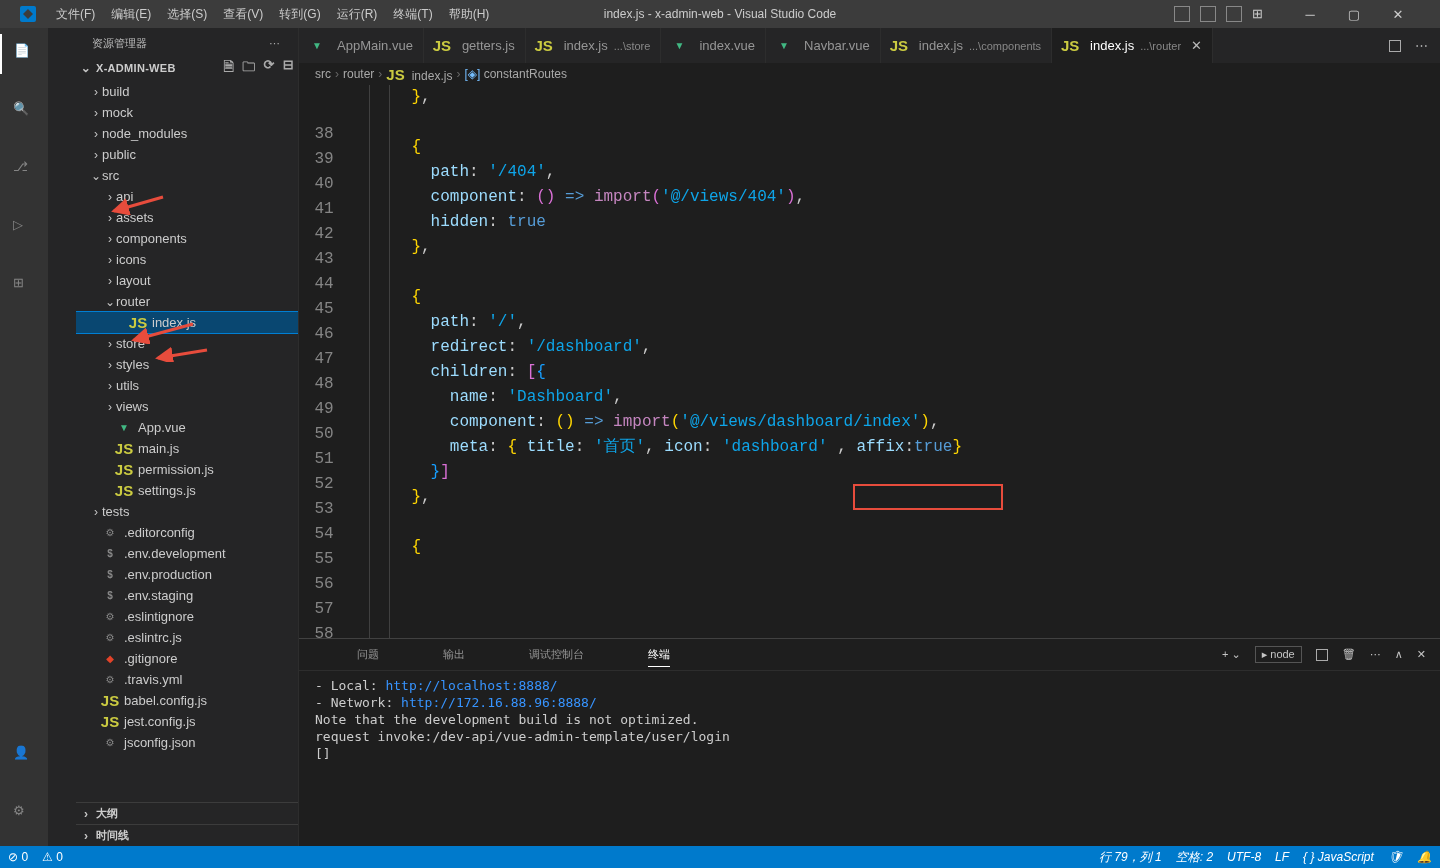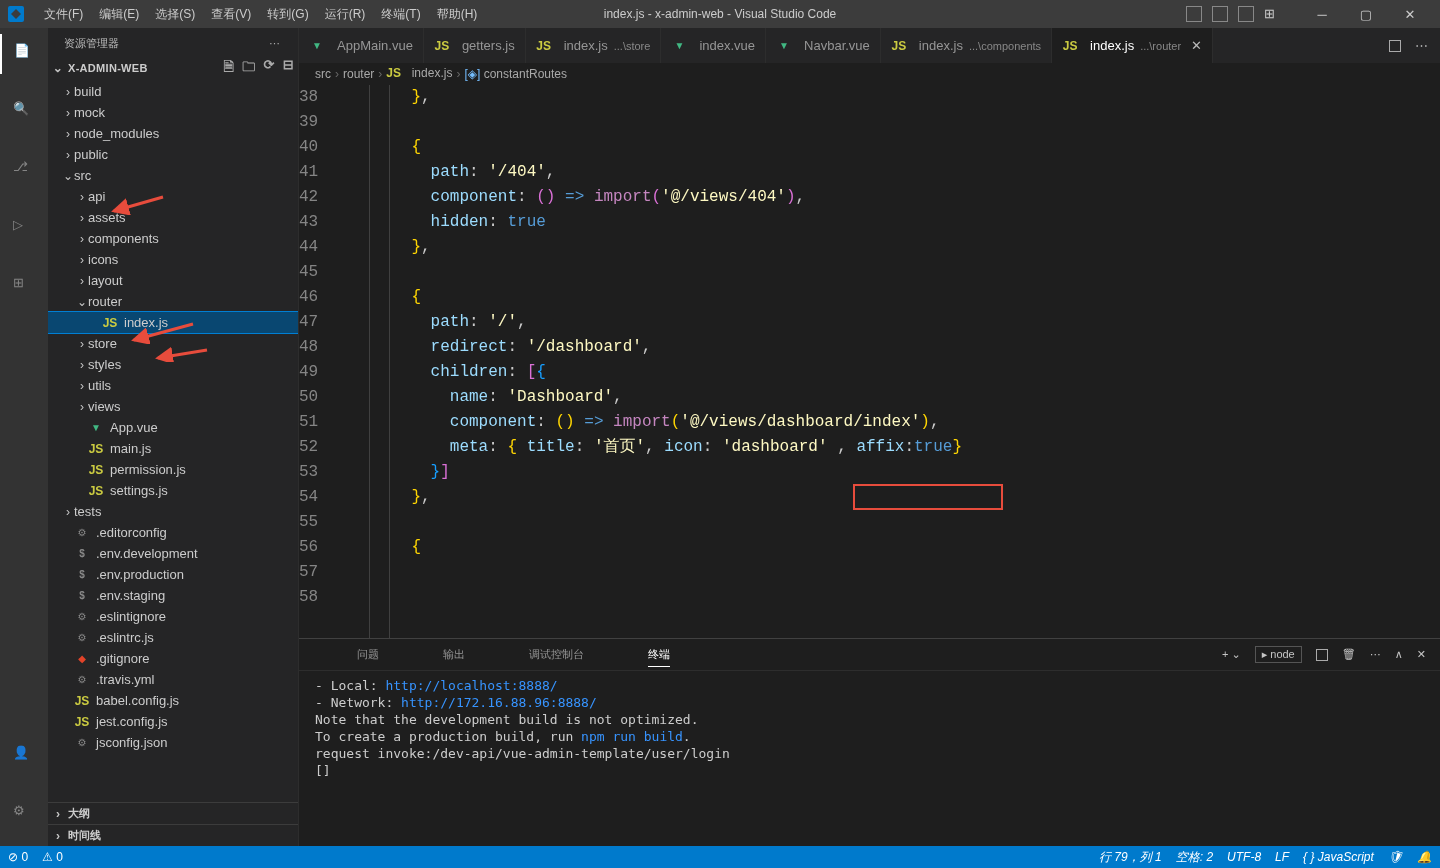--- a/index.html
+++ b/index.html
@@ -11,78 +11,78 @@
   overflow: hidden;
   width: 1440px;
   height: 868px;
   position: relative;
 }
 .titlebar {
   height: 28px;
   background: #3c3c3c;
   display: flex;
   align-items: center;
-  padding: 0 8px;
+  padding: 0 20px;
   justify-content: space-between;
 }
 .titlebar-left { display: flex; align-items: center; gap: 6px; }
 .logo { width: 16px; height: 16px; background: #007acc; border-radius: 2px; position: relative; }
 .logo::after{content:""; position:absolute; inset:3px; background:#3c3c3c; clip-path: polygon(50% 0,100% 50%,50% 100%,0 50%);}
 .menubar { display: flex; gap: 0; margin-left: 6px; }
 .menubar-item { padding: 4px 8px; font-size: 12px; cursor: pointer; }
 .titlebar-center { position: absolute; left: 50%; transform: translateX(-50%); font-size: 12px; color: #ccc; }
 .titlebar-right { display: flex; align-items: center; gap: 6px; }
 .win-controls { display: flex; gap: 0; margin-left: 10px; }
 .win-btn { width: 44px; height: 28px; display: flex; align-items: center; justify-content: center; color:#ccc;}
 .layout-icons { display: flex; gap: 10px; margin-right: 4px; }
 .layout-ic { width: 16px; height: 16px; border: 1px solid #888; display:inline-block;}
 .main { display: flex; height: calc(100% - 28px - 22px); }
 .activitybar { width: 48px; background: #333333; display: flex; flex-direction: column; align-items: center; padding-top: 6px; justify-content: space-between; }
 .activitybar-top, .activitybar-bottom { display: flex; flex-direction: column; gap: 18px; align-items: center;}
 .activity-item { width: 48px; height: 40px; display: flex; align-items: center; justify-content: center; color: #858585; }
 .activity-item.active { border-left: 2px solid #fff; color: #fff; }
 .activity-icon{ width:22px; height:22px; display:inline-block; }
-.sidebar { width: 251px; background: #252526; display: flex; flex-direction: column; border-right: 1px solid #2d2d2d;}
+.sidebar { width: 251px; background: #252526; display: flex; flex-direction: column; border-right: 1px solid #2d2d2d; padding-left: 28px;}
 .sidebar-header { padding: 8px 16px 4px; font-size: 11px; color: #bbbbbb; display:flex; justify-content:space-between; align-items:center;}
 .sidebar-dots { color:#aaa; letter-spacing:2px;}
 .section-header { display: flex; align-items: center; gap: 4px; padding: 2px 4px; font-size: 11px; font-weight: bold; letter-spacing: 0.3px;}
 .section-actions { margin-left: auto; display: flex; gap: 8px; color: #aaa; }
 .tree { flex: 1; overflow: auto; font-size: 13px; }
 .tree-item { display: flex; align-items: center; height: 21px; padding-right: 6px; cursor: pointer; white-space: nowrap; position:relative;}
 .tree-item.selected { background: #094771; outline:1px solid #007fd4;}
 .tree-chevron { width: 12px; font-size: 12px; color: #c5c5c5; display:inline-block; text-align:center;}
 .file-icon { width: 16px; height: 16px; margin-right: 6px; display:inline-flex; align-items:center; justify-content:center; font-size:10px; }
 .file-icon.vue { color:#41b883; }
-.file-icon.js { color:#cbcb41; font-weight:bold; font-size:12px;}
+.file-icon.js { color:#cbcb41; font-weight:bold; font-size:15px;}
 .file-icon.gear { color:#888;}
 .file-icon.env { color:#888; font-weight:bold;}
 .file-icon.git { color:#e24329;}
 .editor-group { flex: 1; display: flex; flex-direction: column; background: #1e1e1e; min-width:0;}
 .tabs { height: 35px; background: #252526; display: flex; align-items: stretch; overflow:hidden;}
 .tab { display: flex; align-items: center; padding: 0 10px; gap: 6px; font-size: 13px; border-right: 1px solid #2d2d2d; min-width:0; color:#969696;}
 .tab.active { background: #1e1e1e; color: #fff; }
 .tab-desc { font-size: 11px; color: #888; }
 .tab-close { margin-left: 4px; color: #bbb; }
 .tab-actions { margin-left: auto; display: flex; align-items: center; gap: 14px; padding: 0 12px; color:#c5c5c5;}
 .breadcrumb { height: 22px; display: flex; align-items: center; padding: 0 16px; font-size: 12px; color: #a9a9a9; gap: 4px; background:#1e1e1e;}
 .bc-sep { color:#666; }
 .code-area { flex: 1; display: flex; font-family: Consolas, "Courier New", monospace; font-size: 16px; line-height: 25px; overflow:hidden;}
-.gutter { width: 70px; text-align: left; color: #858585; padding-right: 20px; user-select:none;}
+.gutter { width: 70px; text-align: center; color: #858585; padding-right: 20px; user-select:none;margin-top:37px;}
 .gutter-line { height: 25px; }
 .code-lines { flex: 1; position: relative; padding-left: 4px;}
 .code-line { height: 25px; white-space: pre; position:relative;}
 .indent-guide { position:absolute; top:0; bottom:0; width:1px; background:#404040;}
 .code-lines .indent-guide.g1{left:0px;}
 .code-lines .indent-guide.g2{left:20px;}
 .tok-brace { color: #ffd602; }
 .tok-brace-p { color: #da70d6; }
 .tok-brace-b { color: #179fff; }
 .tok-key { color: #9cdcfe; }
 .tok-punc { color: #cccccc; }
-.tok-str { color: #fef9c3; }
+.tok-str { color: #0ea5e9; }
 .tok-kw { color: #569cd6; }
 .tok-kw2 { color: #c586c0; }
 .tok-ident { color: #4ec9b0; }
 .highlight-box { position: absolute; border: 2px solid #e74c3c; pointer-events: none; }
 .panel { height: 208px; background: #1e1e1e; border-top: 1px solid #414141; display: flex; flex-direction: column;}
 .panel-tabs { height: 32px; display: flex; align-items: center; padding: 0 14px; gap: 20px; font-size: 11px; color: #969696; border-bottom: 1px solid #2d2d2d;}
 .panel-tab { padding: 4px 0; margin-left: 44px;}
 .panel-tab.active { color: #fff; border-bottom: 1px solid #fff; }
 .panel-actions { margin-left: auto; display: flex; gap: 14px; align-items: center; color:#c5c5c5;}
 .terminal { flex: 1; padding: 6px 16px; font-family: Consolas, monospace; font-size: 13px; line-height: 17px; color: #ccc; overflow:hidden;}
@@ -441,21 +441,20 @@
             <span>⋯</span>
             <span>∧</span>
             <span>✕</span>
           </div>
         </div>
         <div class="terminal" id="terminal">
           <div>  - Local:   <a>http://localhost:8888/</a></div>
           <div>  - Network: <a>http://172.16.88.96:8888/</a></div>
           <div></div>
           <div>  Note that the development build is not optimized.</div>
-          <div>  To create a production build, run <a>npm run build</a>.</div>
           <div></div>
           <div>request invoke:/dev-api/vue-admin-template/user/login</div>
           <div><span class="tok-punc">[]</span></div>
         </div>
      </div>
   </div>
 </div>
 
 <div class="statusbar">
   <div class="status-left" id="status-left">

